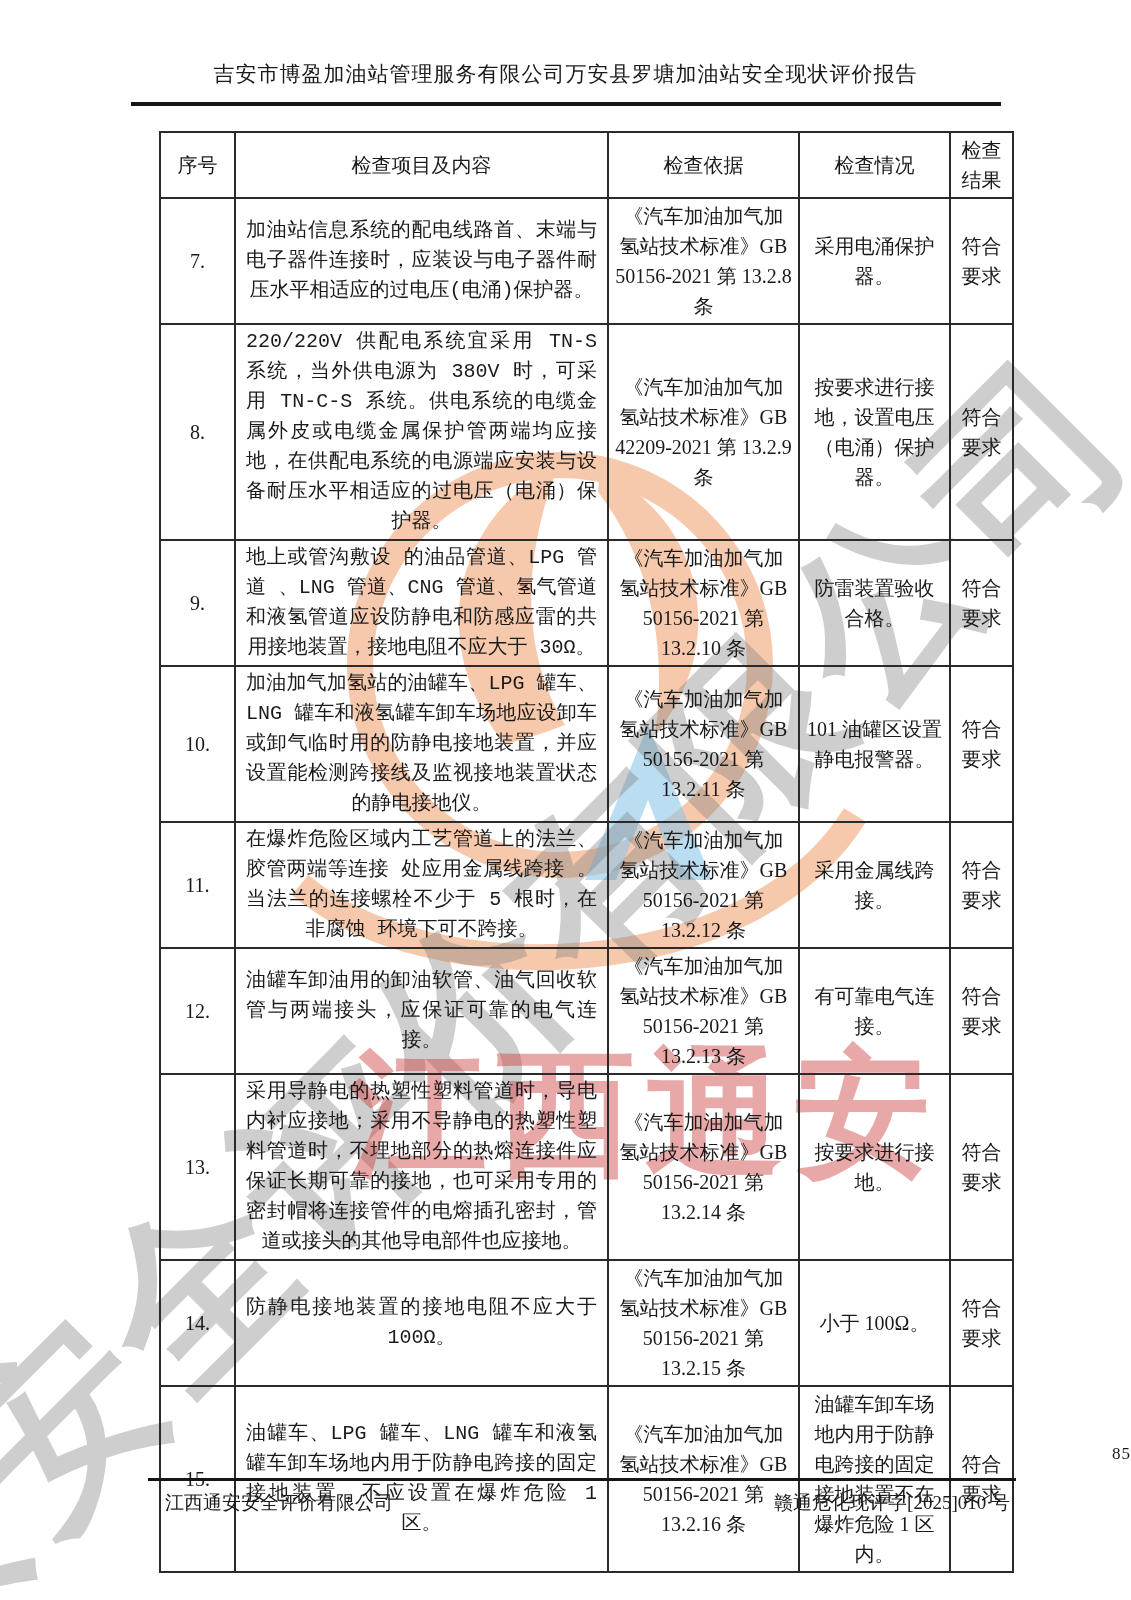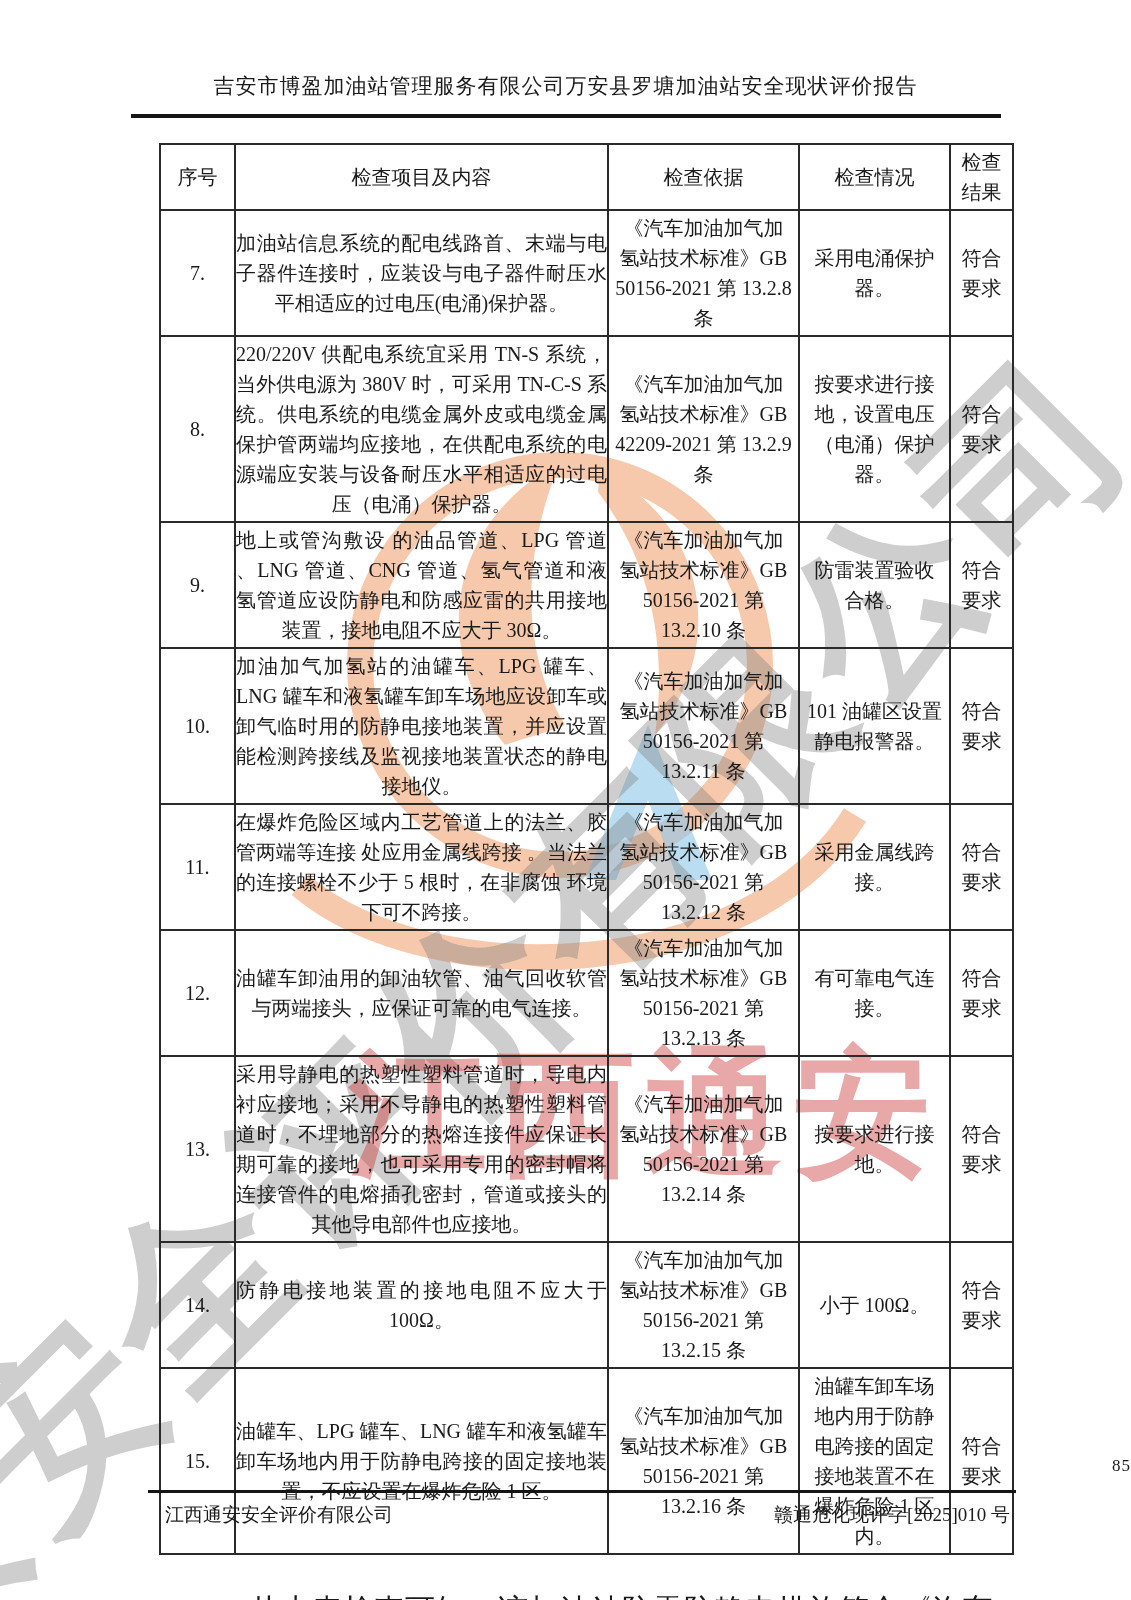--- a/index.html
+++ b/index.html
@@ -33,21 +33,21 @@
     font-weight:bold;
     letter-spacing:10px;
     white-space:nowrap;
     color:rgba(205,62,62,0.45);
     font-family:"Liberation Sans", sans-serif;
     margin-left:19px;
   }
   
   #content{position:relative;z-index:1;}
   #doc-header{
-    width:868px;margin:12px auto;
+    width:868px;margin:0 auto;
     padding-top:60px;
     text-align:center;
     font-size:21px;
     letter-spacing:1px;
   }
   #header-rule{
     width:870px;margin:14px auto 0 auto;
     border-bottom:4px solid #151515;
   }
   table#inspection-table{
@@ -64,21 +64,22 @@
     line-height:30px;
     vertical-align:middle;
     text-align:center;
     overflow:hidden;
     background:transparent;
     font-weight:normal;
   }
   #inspection-table td.cell-item{
     text-align:justify;
     text-align-last:center;
-    padding:2px 0;
+    padding:2px 10px;
+    font-family:Liberation Mono, monospace;
   }
   
   #conclusion{
     margin:16px 0 0 150px;
     width:866px;
     font-size:30px;
     line-height:78px;
     text-indent:100px;
     letter-spacing:1px;
   }

